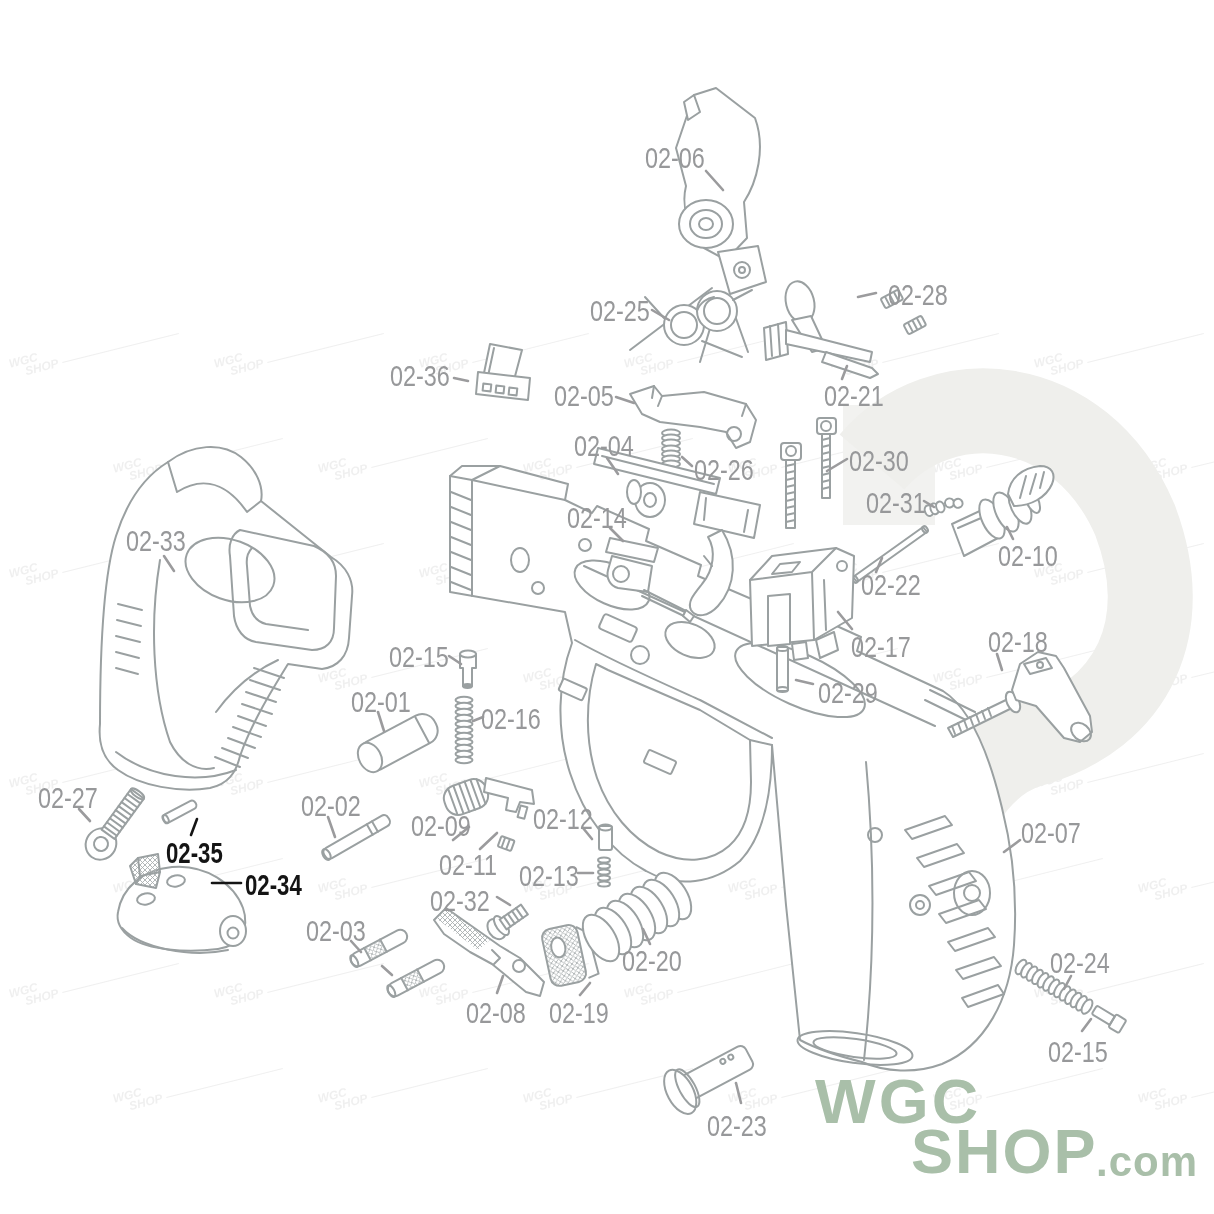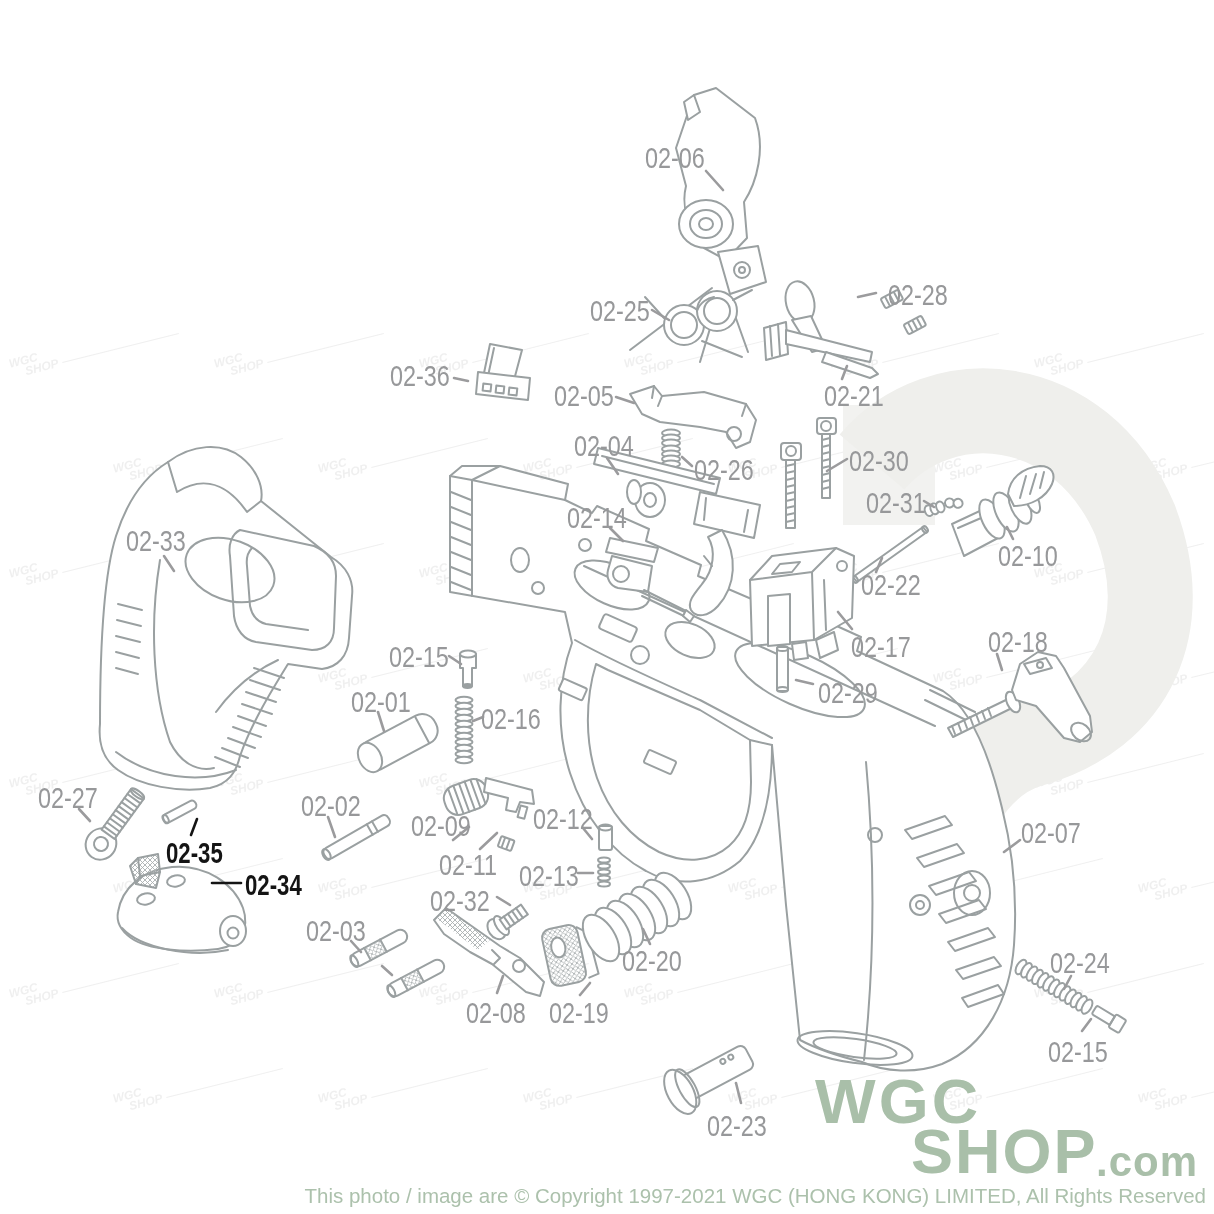--- a/index.html
+++ b/index.html
@@ -550,14 +550,13 @@
   <div class="part-label" style="left:622px;top:946px">02-20</div>
   <div class="part-label" style="left:1050px;top:948px">02-24</div>
   <div class="part-label" style="left:466px;top:998px">02-08</div>
   <div class="part-label" style="left:549px;top:998px">02-19</div>
   <div class="part-label" style="left:1048px;top:1037px">02-15</div>
   <div class="part-label" style="left:707px;top:1111px">02-23</div>
 
   <div class="brand" id="brand-wgc">WGC</div>
   <div class="brand" id="brand-shop">SHOP</div>
   <div class="brand" id="brand-com">.com</div>
-  <div id="copyright">This photo / image are © Copyright 1997-2021 WGC (HONG KONG) LIMITED, All Rights Reserved</div>
 </div>
 
 </body></html>

